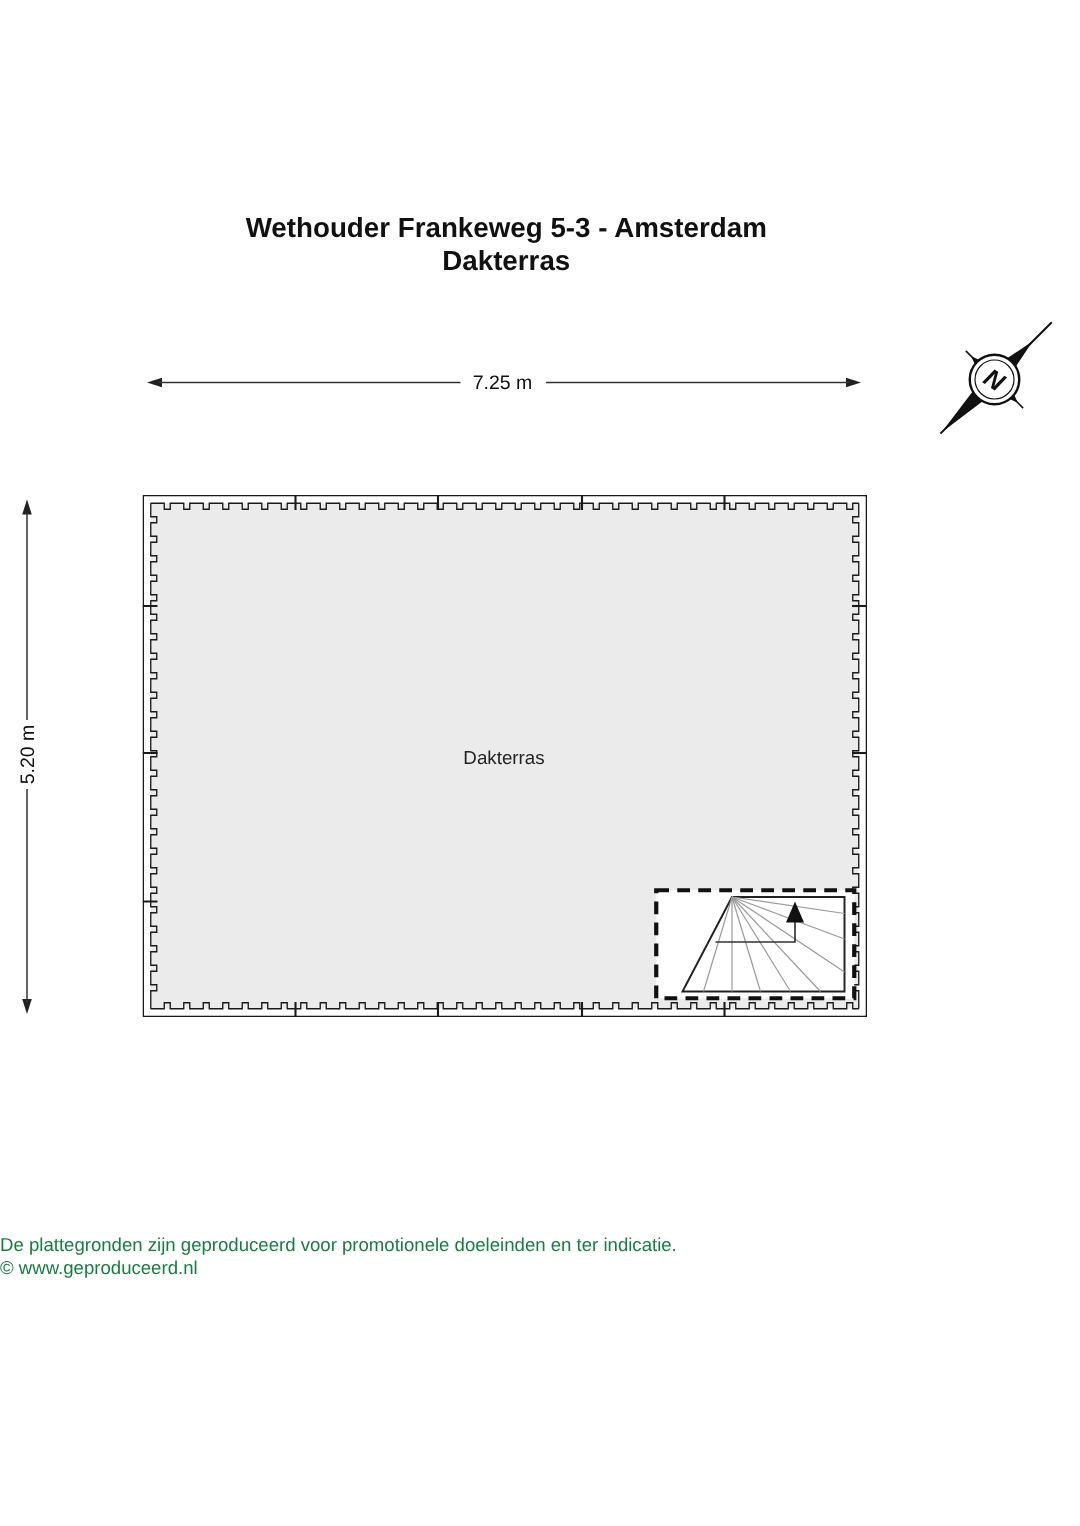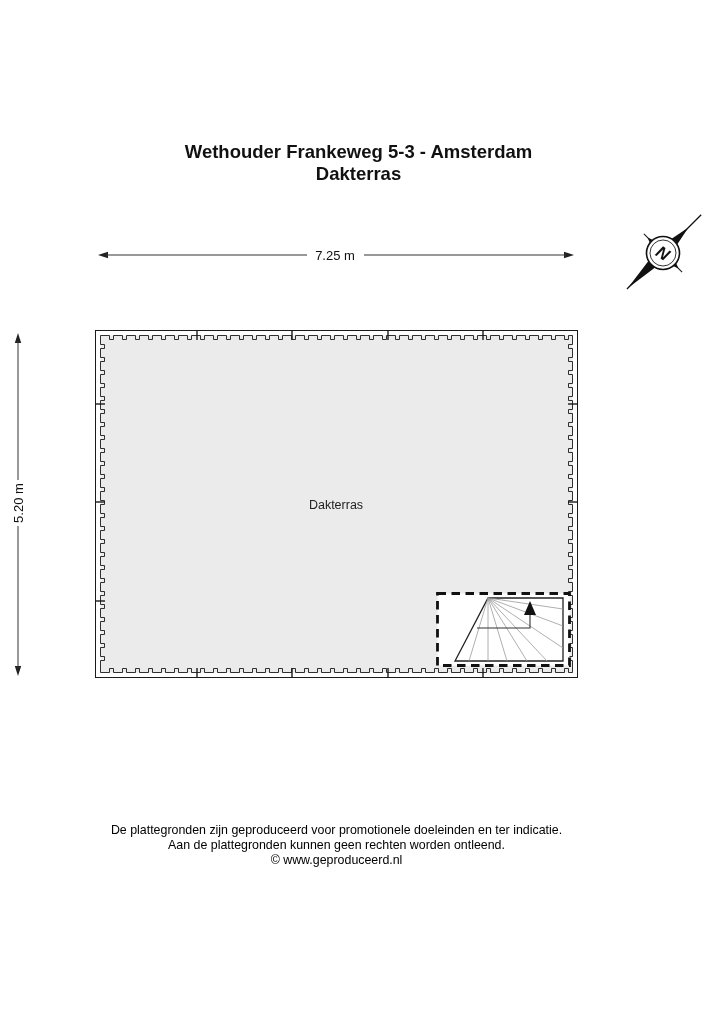--- a/index.html
+++ b/index.html
@@ -2,23 +2,23 @@
 <html><head>
 <meta charset="utf-8">
 <style>
   html,body{margin:0;padding:0;background:#fff;}
   .page{
     position:relative;width:720px;height:1017px;background:#ffffff;
     font-family:"Liberation Sans", sans-serif;color:#1a1a1a;overflow:hidden;
   }
   .abs{position:absolute;}
   .title-block{left:0;top:141px;width:675px;text-align:center;
-    font-weight:bold;font-size:18.5px;line-height:21.5px;color:#111;margin-left:21px;}
-  .footer-block{left:0;top:823px;width:673px;text-align:center;
-    font-size:12.4px;line-height:15.2px;color:#000000;}
+    font-weight:bold;font-size:18.5px;line-height:21.5px;color:#111;}
+  .footer-block{left:0;top:823px;width:673px;
+    font-size:12.4px;line-height:15.2px;color:#15803d;}
   svg{display:block;}
   .dim-text{font-size:13px;fill:#111;}
   .room-text{font-size:12.5px;fill:#222;}
   .n-text{font-size:17px;font-weight:bold;font-style:italic;fill:#111;}
 </style>
 </head>
 <body>
 
 <div class="page">
 
@@ -98,17 +98,16 @@
         <line x1="393" y1="268" x2="468" y2="296"></line>
         <line x1="393" y1="268" x2="468" y2="279"></line>
       </g>
       <polyline points="382,298 435,298 435,284" fill="none" stroke="#333" stroke-width="1.1"></polyline>
       <polygon points="435,271 429,285 441,285" fill="#111"></polygon>
     </g>
   </svg>
 
   <div class="abs footer-block">
     <div>De plattegronden zijn geproduceerd voor promotionele doeleinden en ter indicatie.</div>
-    <div>Aan de plattegronden kunnen geen rechten worden ontleend.</div>
     <div>© www.geproduceerd.nl</div>
   </div>
 
 </div>
 
 </body></html>

